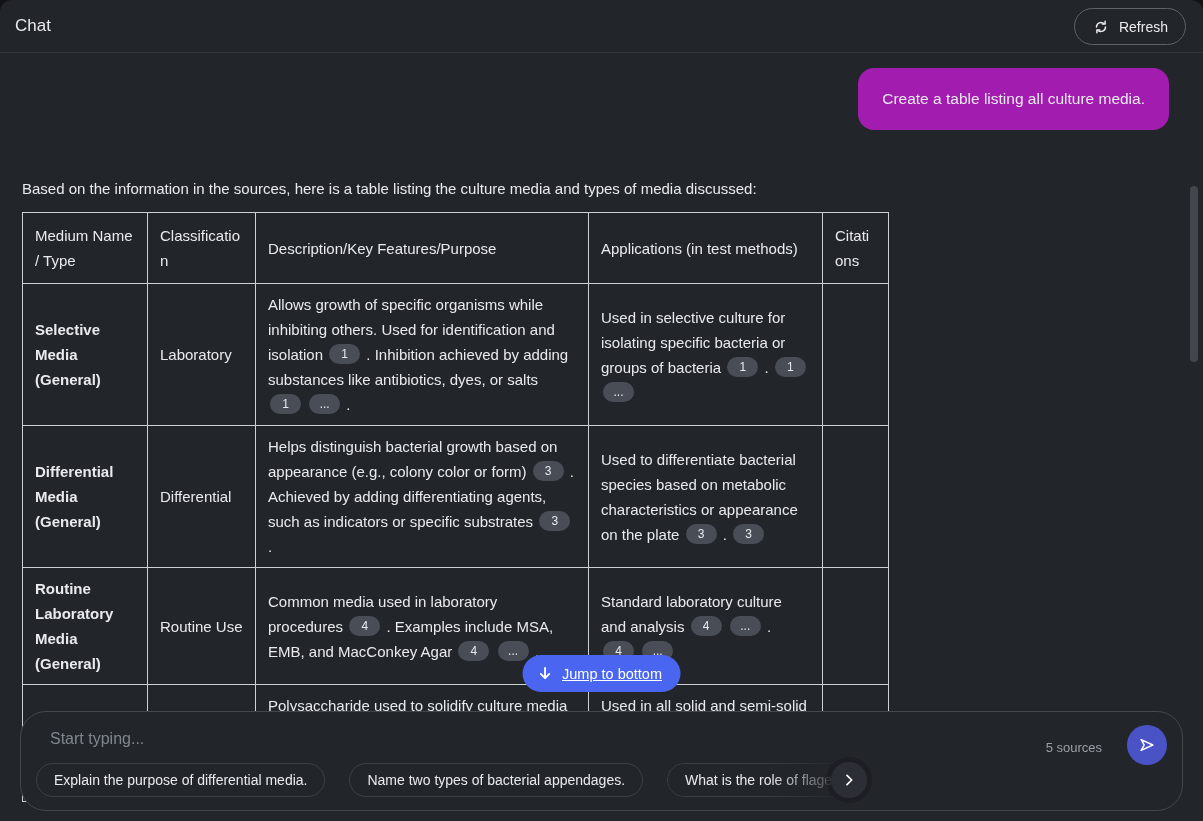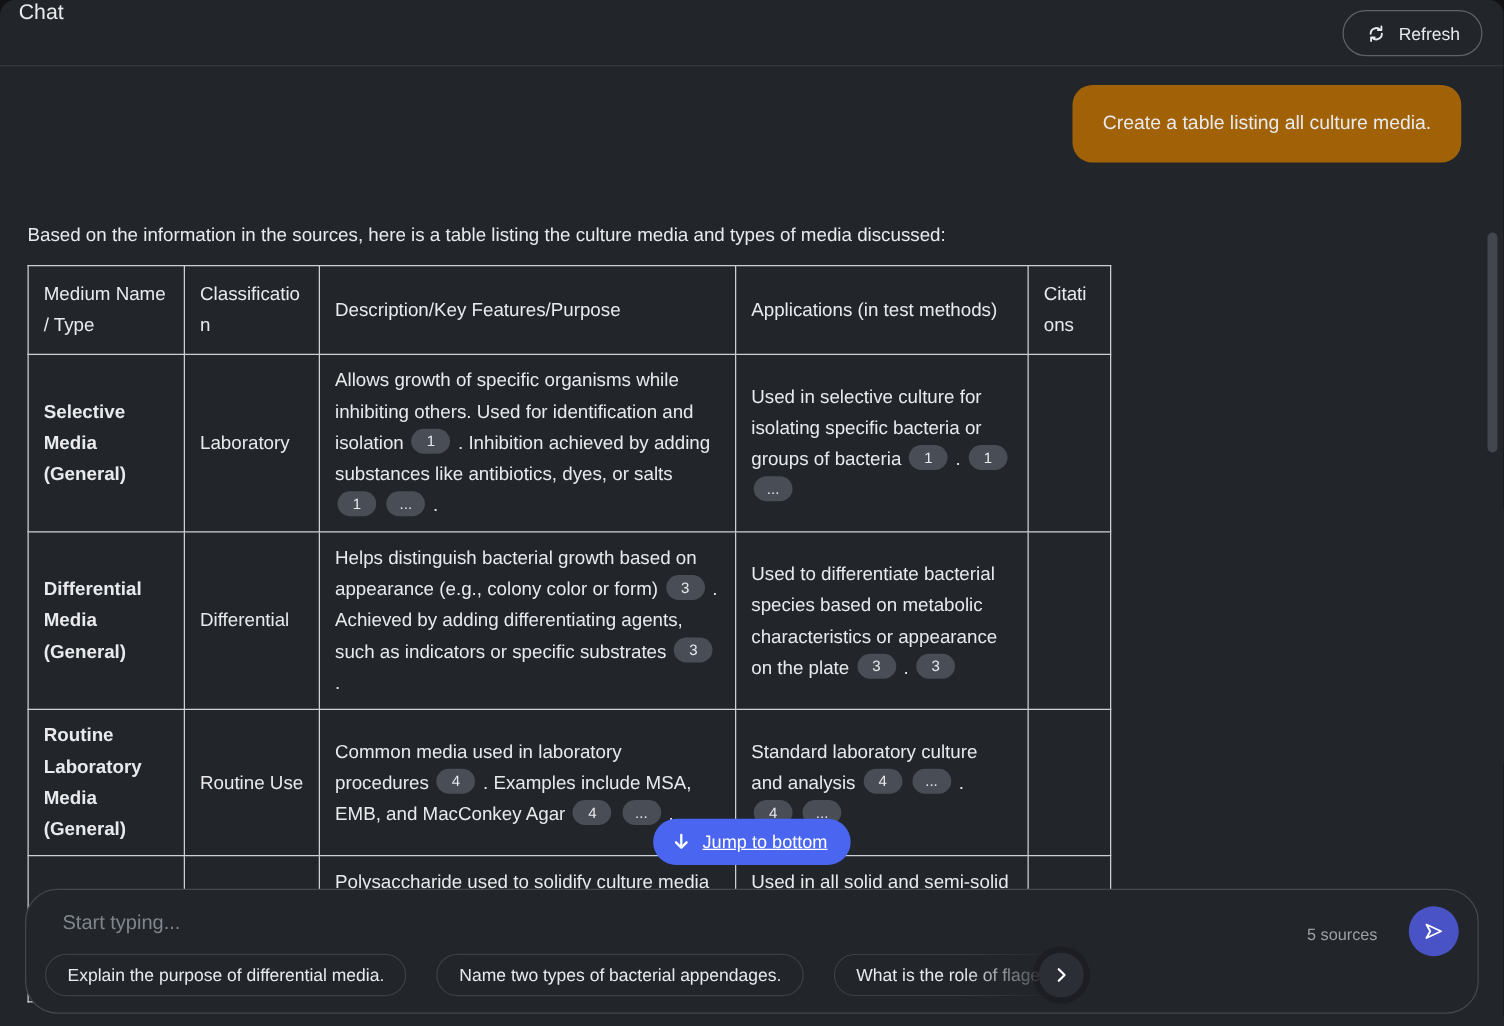--- a/index.html
+++ b/index.html
@@ -1,28 +1,28 @@
 <!DOCTYPE html>
 <html><head>
 <meta charset="utf-8">
 <style>
   html,body{margin:0;padding:0;background:#101215;font-family:"Liberation Sans",sans-serif;}
   .app{position:relative;width:1203px;height:821px;background:#22262b;border-radius:12px 12px 0 0;overflow:hidden;color:#e8eaed;}
 
   
-  .topbar{position:relative;height:52px;border-bottom:1px solid rgba(255,255,255,0.08);display:flex;align-items:flex-start;}
+  .topbar{position:relative;height:52px;border-bottom:1px solid rgba(255,255,255,0.08);display:flex;align-items:center;}
   .title{font-size:17px;color:#e8eaed;margin-left:15px;}
   .refresh-btn{position:absolute;right:17px;top:8px;height:37px;display:flex;align-items:center;gap:9px;
     background:transparent;border:1px solid #5f6368;border-radius:19px;padding:0 17px;color:#e8eaed;
     font-size:14px;font-family:inherit;cursor:pointer;}
 
   
   .chat{position:absolute;top:52px;left:0;right:0;bottom:0;overflow:hidden;padding:0 22px;}
   .bubble-row{display:flex;justify-content:flex-end;margin-top:16px;padding-right:12px;}
-  .bubble{background:#a16207;border-radius:16px;padding:20px 24px;font-size:15.5px;max-width:640px;line-height:22px;}
+  .bubble{background:#a21caf;border-radius:16px;padding:20px 24px;font-size:15.5px;max-width:640px;line-height:22px;}
   .intro{margin:48px 0 13px 0;font-size:15px;line-height:21px;color:#e8eaed;}
 
   table.media{border-collapse:collapse;table-layout:fixed;width:866px;font-size:15px;line-height:25px;}
   table.media th,table.media td{border:1px solid #ced1d4;padding:8px 12px;vertical-align:middle;text-align:left;word-wrap:break-word;}
   table.media th{font-weight:400;height:54px;}
   td.cell-name{font-weight:bold;}
   .cite-chip{display:inline-flex;align-items:center;justify-content:center;min-width:21px;height:20px;padding:0 5px;
     margin:0 2px;border-radius:11px;background:#484d56;color:#e8eaed;font-size:12px;line-height:1;
     vertical-align:2px;letter-spacing:0;cursor:pointer;}
 

